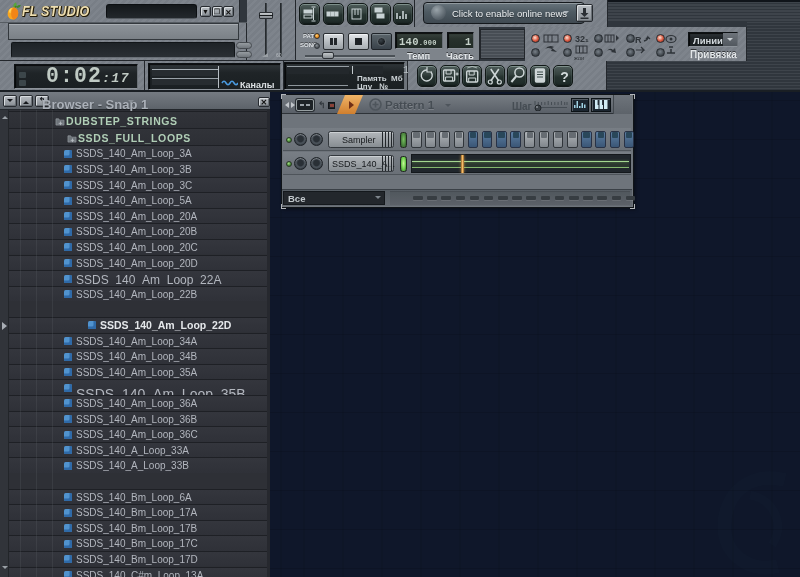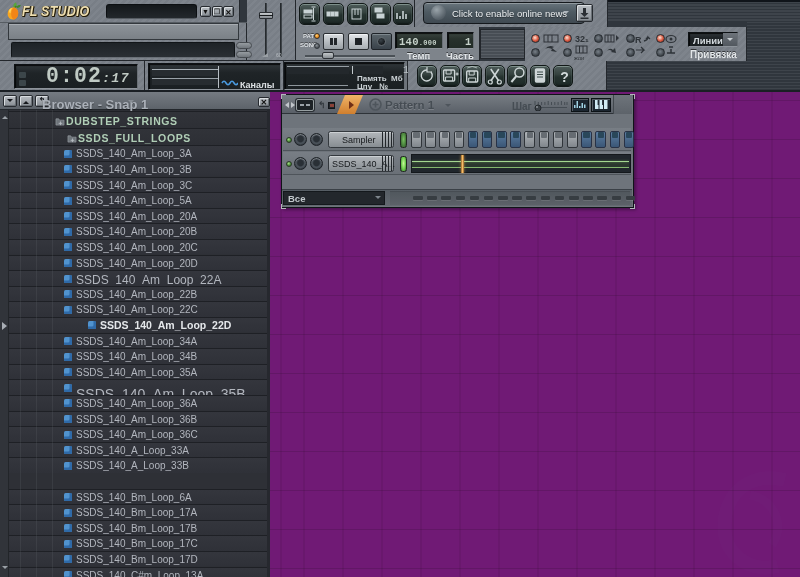--- a/index.html
+++ b/index.html
@@ -1,15 +1,15 @@
 <!DOCTYPE html>
 <html><head><meta charset="utf-8"><style>
 *{margin:0;padding:0;box-sizing:border-box}
 html,body{width:800px;height:577px;overflow:hidden;background:#2c3540;font-family:"Liberation Sans",sans-serif}
-#app{position:relative;width:800px;height:577px;background:#701a75}
+#app{position:relative;width:800px;height:577px;background:#0f172a}
 .abs{position:absolute}
 
 #grid{left:270px;top:92px;right:0;bottom:0;
 background-image:repeating-linear-gradient(90deg,rgba(0,0,0,.13) 0 1px,transparent 1px 39px),repeating-linear-gradient(180deg,rgba(0,0,0,.13) 0 1px,transparent 1px 39px);
 background-position:33.5px 8px}
 
 .hatch{background-image:repeating-linear-gradient(135deg,#7e848c 0 2.5px,#787e86 2.5px 5px)}
 .pins{background-image:repeating-linear-gradient(180deg,#3e444b 0 1.5px,#30363d 1.5px 3px)}
 .pins2{background-image:repeating-linear-gradient(180deg,#575d64 0 1.5px,#474d54 1.5px 3px)}
 #tbar{left:0;top:0;width:800px;height:92px;background:#30363d}
@@ -312,24 +312,20 @@
    <div class="abs" style="left:55px;top:3.5px;width:8px;height:8px;background:#5193ce;border-radius:1.5px;box-shadow:inset -2.5px -2.5px 0 #2f6aa8"></div>
    <div class="abs" style="left:67px;top:2.2px;font-size:10px;color:#b2b6be">SSDS_140_Am_Loop_20D</div>
         </div>
         <div class="abs" style="left:0;top:160.1px;width:261px;height:15.6px;background:linear-gradient(180deg,#34363d,#2f3138);border-top:1px solid #1e2025">
    <div class="abs" style="left:55px;top:3.5px;width:8px;height:8px;background:#5193ce;border-radius:1.5px;box-shadow:inset -2.5px -2.5px 0 #2f6aa8"></div>
    <div class="abs" style="left:67px;top:2.2px;font-size:12px;color:#b2b6be">SSDS_140_Am_Loop_22A</div>
         </div>
         <div class="abs" style="left:0;top:175.7px;width:261px;height:15.6px;background:linear-gradient(180deg,#34363d,#2f3138);border-top:1px solid #1e2025">
    <div class="abs" style="left:55px;top:3.5px;width:8px;height:8px;background:#5193ce;border-radius:1.5px;box-shadow:inset -2.5px -2.5px 0 #2f6aa8"></div>
    <div class="abs" style="left:67px;top:2.2px;font-size:10px;color:#b2b6be">SSDS_140_Am_Loop_22B</div>
-        </div>
-        <div class="abs" style="left:0;top:191.3px;width:261px;height:15.6px;background:linear-gradient(180deg,#34363d,#2f3138);border-top:1px solid #1e2025">
-   <div class="abs" style="left:55px;top:3.5px;width:8px;height:8px;background:#5193ce;border-radius:1.5px;box-shadow:inset -2.5px -2.5px 0 #2f6aa8"></div>
-   <div class="abs" style="left:67px;top:2.2px;font-size:10px;color:#b2b6be">SSDS_140_Am_Loop_22C</div>
         </div>
         <div class="abs" style="left:0;top:206.9px;width:261px;height:15.6px;background:linear-gradient(180deg,#34363d,#2f3138);border-top:1px solid #1e2025">
    <div class="abs" style="left:79px;top:3.5px;width:8px;height:8px;background:#5193ce;border-radius:1.5px;box-shadow:inset -2.5px -2.5px 0 #2f6aa8"></div>
    <div class="abs" style="left:91px;top:1.6px;font-size:10.5px;font-weight:bold;color:#e4e7ea">SSDS_140_Am_Loop_22D</div>
         </div>
         <div class="abs" style="left:0;top:222.5px;width:261px;height:15.6px;background:linear-gradient(180deg,#34363d,#2f3138);border-top:1px solid #1e2025">
    <div class="abs" style="left:55px;top:3.5px;width:8px;height:8px;background:#5193ce;border-radius:1.5px;box-shadow:inset -2.5px -2.5px 0 #2f6aa8"></div>
    <div class="abs" style="left:67px;top:2.2px;font-size:10px;color:#b2b6be">SSDS_140_Am_Loop_34A</div>
         </div>
         <div class="abs" style="left:0;top:238.1px;width:261px;height:15.6px;background:linear-gradient(180deg,#34363d,#2f3138);border-top:1px solid #1e2025">

